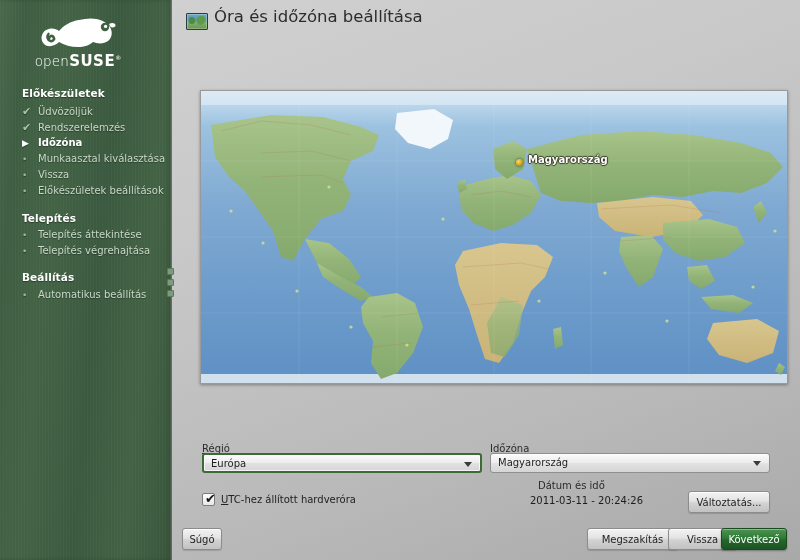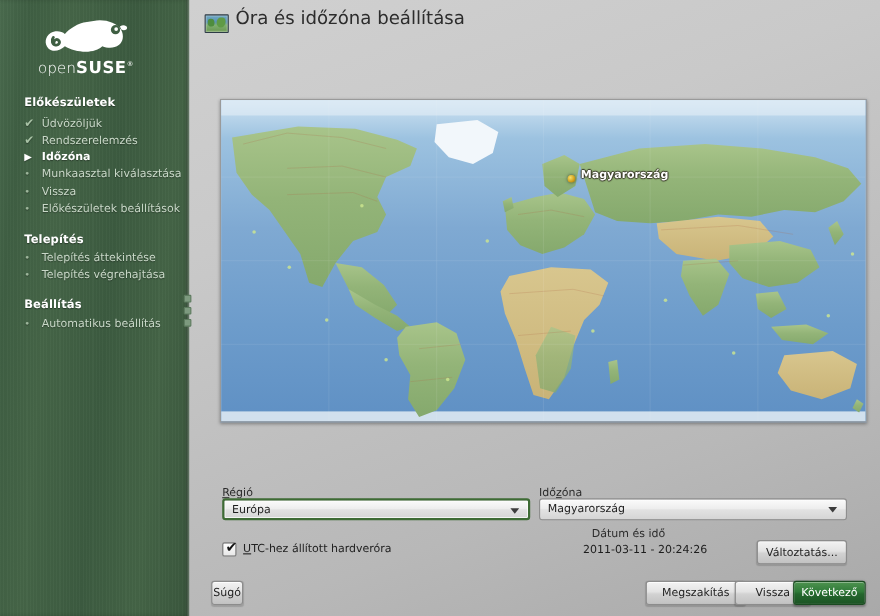--- a/index.html
+++ b/index.html
@@ -367,18 +367,18 @@
 
   <div id="chk-row">
     <div id="chk-box">
       <span class="tick">✔</span>
     </div>
     <div id="chk-label">
       <span class="akey">U</span><span>TC-hez állított hardveróra</span>
     </div>
   </div>
 
-  <div class="btn" style="left:192px; top:528px; width:29px;">Súgó</div>
+  <div class="btn" style="left:182px; top:528px; width:40px;">Súgó</div>
   <div class="btn" style="left:587px; top:528px; width:91px;">Megszakítás</div>
   <div class="btn" style="left:668px; top:528px; width:69px;">Vissza</div>
   <div class="btn primary" style="left:721px; top:528px; width:66px;">Következő</div>
 
 </div>
 
 </body></html>

